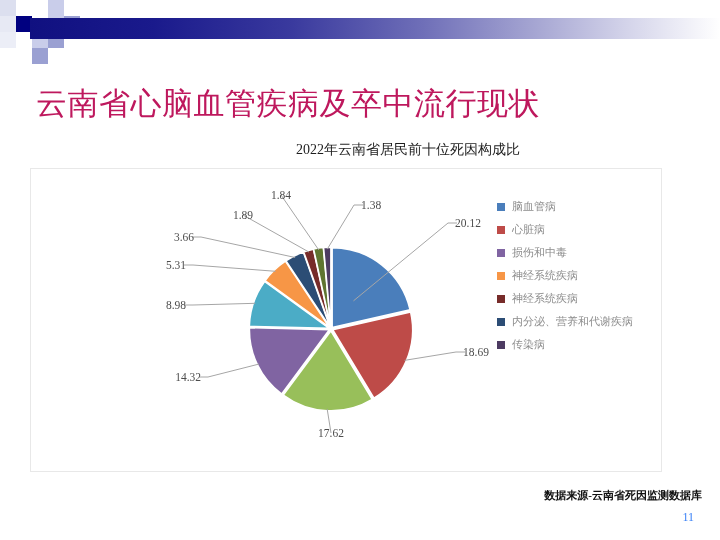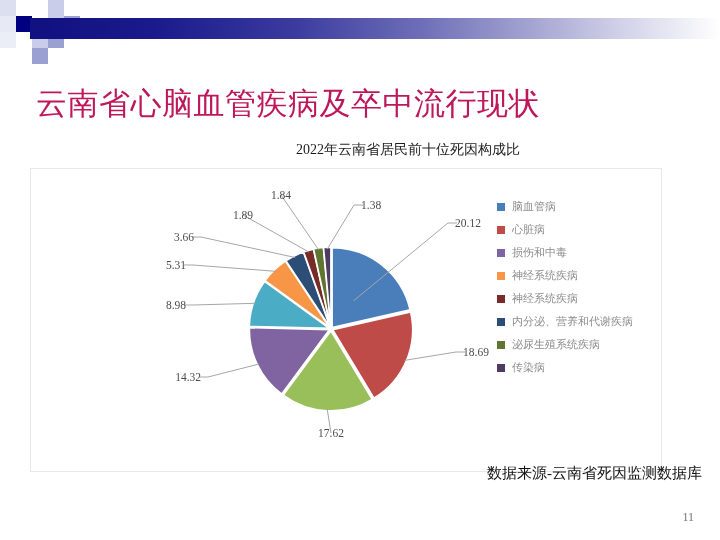--- a/index.html
+++ b/index.html
@@ -104,31 +104,32 @@
     font-size: 11px;
     color: #8c8c8c;
     font-family: "Liberation Serif", "DejaVu Serif", serif;
     white-space: nowrap;
   }
 
   
   .source-note {
     position: absolute;
     right: 18px;
-    top: 464px;
-    font-size: 15px;
+    top: 488px;
+    font-size: 11px;
     color: #111111;
     font-family: "Liberation Serif", "DejaVu Serif", serif;
+    font-weight: bold;
   }
   .page-number {
     position: absolute;
     right: 26px;
     top: 510px;
     font-size: 12px;
-    color: #737373;
+    color: #3b82f6;
     font-family: "Liberation Serif", "DejaVu Serif", serif;
     text-align: right;
   }
 
   .data-label {
     font-size: 11.5px;
     fill: #4c4c4c;
     font-family: "Liberation Serif", "DejaVu Serif", serif;
   }
   .leader { stroke: #a6a6a6; stroke-width: 1; fill: none; }
@@ -218,24 +219,20 @@
       </div>
       <div class="legend-item">
         <span class="legend-swatch" style="background: rgb(119, 44, 42);"></span>
         <span class="legend-label">神经系统疾病</span>
       </div>
       <div class="legend-item">
         <span class="legend-swatch" style="background: rgb(44, 77, 117);"></span>
         <span class="legend-label">内分泌、营养和代谢疾病</span>
       </div>
       <div class="legend-item">
-        <span class="legend-swatch" style="background: rgb(95, 117, 48);"></span>
-        <span class="legend-label">泌尿生殖系统疾病</span>
-      </div>
-      <div class="legend-item">
         <span class="legend-swatch" style="background: rgb(77, 59, 98);"></span>
         <span class="legend-label">传染病</span>
       </div>
     </div>
 </div>
 
 <div class="source-note">数据来源-云南省死因监测数据库</div>
 <div class="page-number">11</div>
 
 </body></html>

